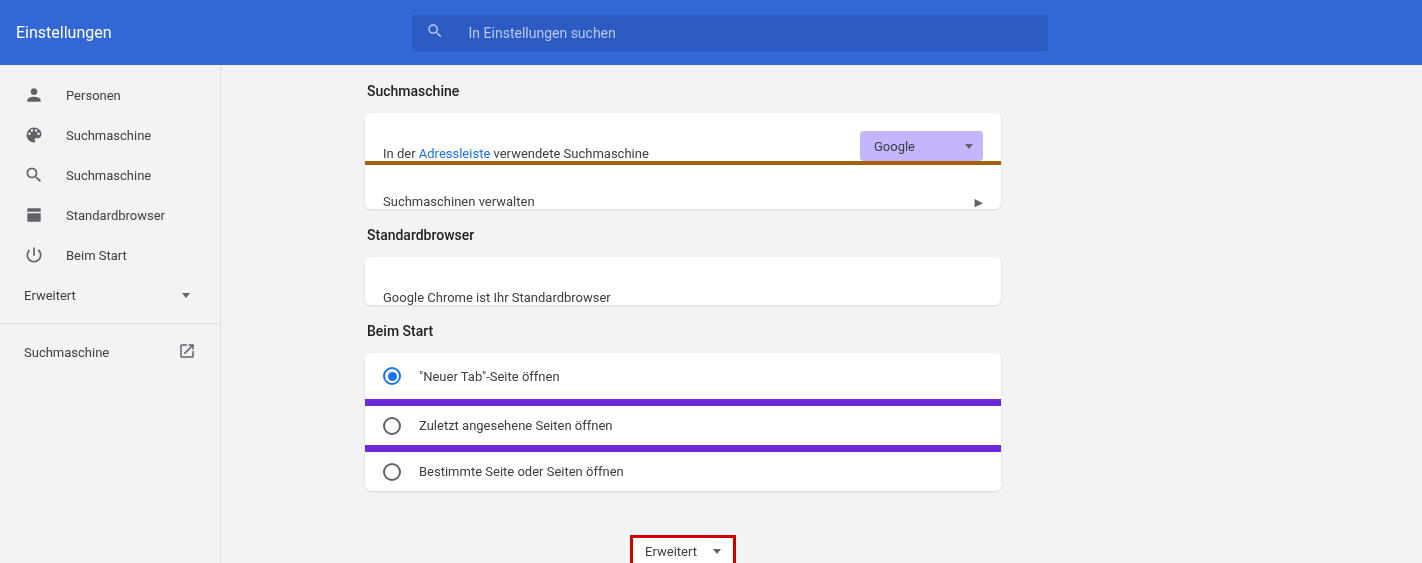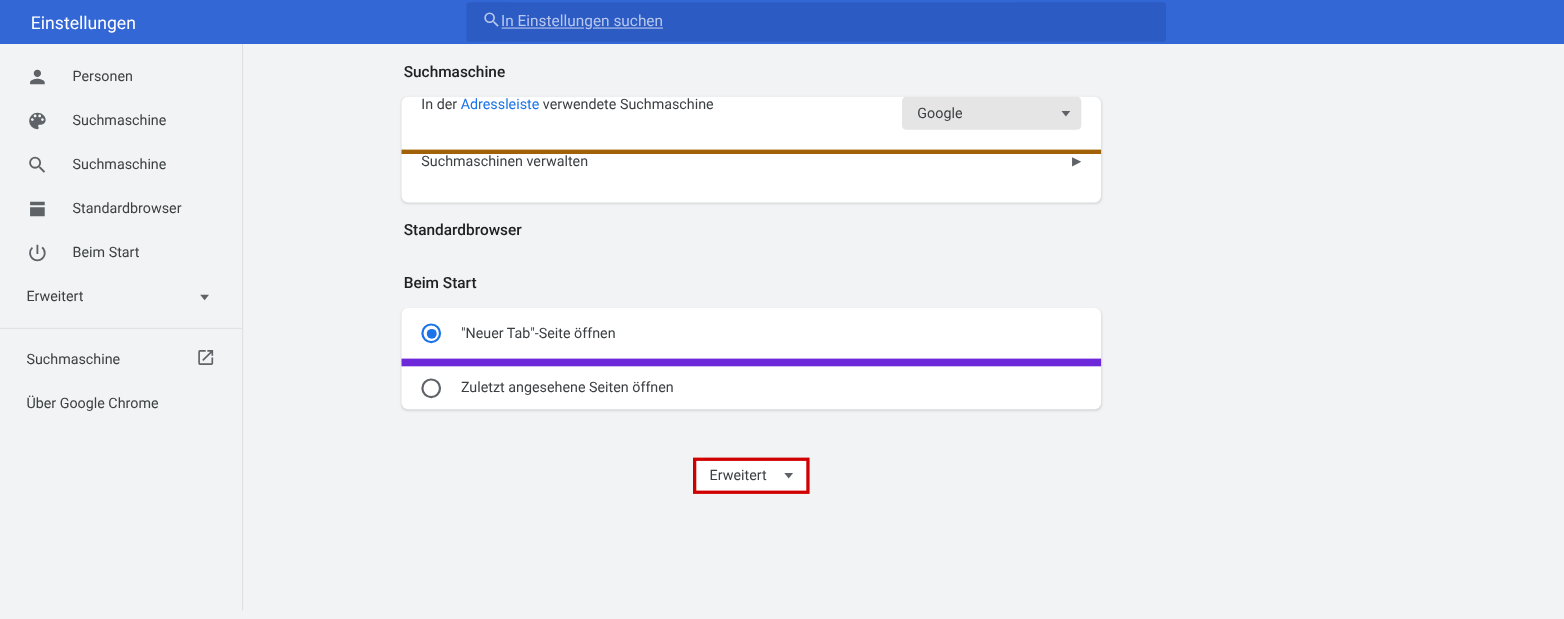--- a/index.html
+++ b/index.html
@@ -1,45 +1,44 @@
 <!DOCTYPE html>
 <html><head>
 <meta charset="utf-8">
 <style>
 * { margin: 0; padding: 0; box-sizing: border-box; font-family: Roboto, Arial, sans-serif; }
 body { background: #f1f3f4; width: 1422px; height: 563px; overflow: hidden; }
 
 .header {
   background: #3367d6;
-  height: 40px;
-  display: flex;
-  align-items: center;
-  padding: 0 28px;
+  height: 65px;
+  display: flex;
+  align-items: center;
+  padding: 0 16px;
 }
 .header-title { color: #fff; font-size: 16px; font-weight: 400; }
 .search-wrap {
   margin-left: 300px;
   background: #2c5bc4;
   height: 36px;
   width: 636px;
   border-radius: 3px;
   display: flex;
   align-items: center;
   padding: 0 14px;
 }
 .search-wrap svg { flex-shrink: 0; }
 .search-input {
   background: transparent;
   border: none;
   outline: none;
   color: #b9c8ed;
   font-size: 14px;
-  margin-left: 0;
+  margin-left: 25px;
   width: 100%;
-  text-decoration: underline;
 }
 .search-input::placeholder { color: #b9c8ed; }
 
 .layout { display: flex; height: calc(100% - 48px); }
 
 .sidebar {
   width: 221px;
   background: #f1f3f4;
   padding-top: 10px;
   border-right: 1px solid #e0e0e0;
@@ -63,37 +62,37 @@
 .content { width: 636px; margin-left: 144px; }
 
 .section-title { color: #202124; font-size: 14px; font-weight: 500; padding: 18px 0 14px 2px; }
 .card {
   background: #fff;
   border-radius: 6px;
   box-shadow: 0 1px 2px rgba(60,64,67,.15);
 }
 .row {
   display: flex;
-  align-items: flex-start;
+  align-items: flex-end;
   justify-content: space-between;
   min-height: 48px;
   padding: 0 18px;
   font-size: 13px;
   color: #3c4043;
 }
 .row + .row { border-top: 4px solid #a16207; }
 .row-link { color: #1a73e8; }
 .dropdown {
-  background: #e5e5e5;
+  background: #c4b5fd;
   height: 30px;
   padding: 0 10px 0 14px;
   border-radius: 4px;
   display: flex;
   align-items: center;
-  gap: 90px;
+  gap: 50px;
   font-size: 13px;
   color: #3c4043;
 }
 .arrow-right { color: #5f6368; font-size: 11px; }
 
 .radio-row {
   display: flex;
   align-items: center;
   min-height: 46px;
   padding: 0 18px;
@@ -185,23 +184,20 @@
       <span class="caret-down"></span>
     </div>
 
     <div class="sidebar-divider"></div>
 
     <div class="nav-item ext-item">
       <span>Suchmaschine</span>
       <span><svg width="18" height="18" viewBox="0 0 24 24" fill="#5f6368">
             <path d="M19 19H5V5h7V3H5a2 2 0 00-2 2v14a2 2 0 002 2h14c1.1 0 2-.9 2-2v-7h-2v7zM14 3v2h3.59l-9.83 9.83 1.41 1.41L19 6.41V10h2V3h-7z"></path>
           </svg></span>
-    </div>
-    <div class="nav-item">
-      <span>Über Google Chrome</span>
     </div>
   </div>
 
   <div class="main">
     <div class="content">
       <div class="section-title">Suchmaschine</div>
       <div class="card">
         <div class="row">
           <span>
             <span>In der </span><span class="row-link">Adressleiste</span><span> verwendete Suchmaschine</span>
@@ -211,31 +207,40 @@
             <span class="caret-down"></span>
           </div>
         </div>
         <div class="row" style="cursor:pointer">
           <span>Suchmaschinen verwalten</span>
           <span class="arrow-right">▶</span>
         </div>
       </div>
 
       <div class="section-title">Standardbrowser</div>
+      <div class="card">
+        <div class="row">
+          <span>Google Chrome ist Ihr Standardbrowser</span>
+        </div>
+      </div>
 
       <div class="section-title">Beim Start</div>
       <div class="card">
         <div class="radio-row">
           <span class="radio selected"></span>
           <span>"Neuer Tab"-Seite öffnen</span>
         </div>
         <div class="radio-row">
           <span class="radio"></span>
           <span>Zuletzt angesehene Seiten öffnen</span>
         </div>
+        <div class="radio-row">
+          <span class="radio"></span>
+          <span>Bestimmte Seite oder Seiten öffnen</span>
+        </div>
       </div>
 
       <div class="advanced-btn-wrap">
         <div class="advanced-btn">
           <span>Erweitert</span>
           <span class="caret-down"></span>
         </div>
       </div>
     </div>
   </div>

